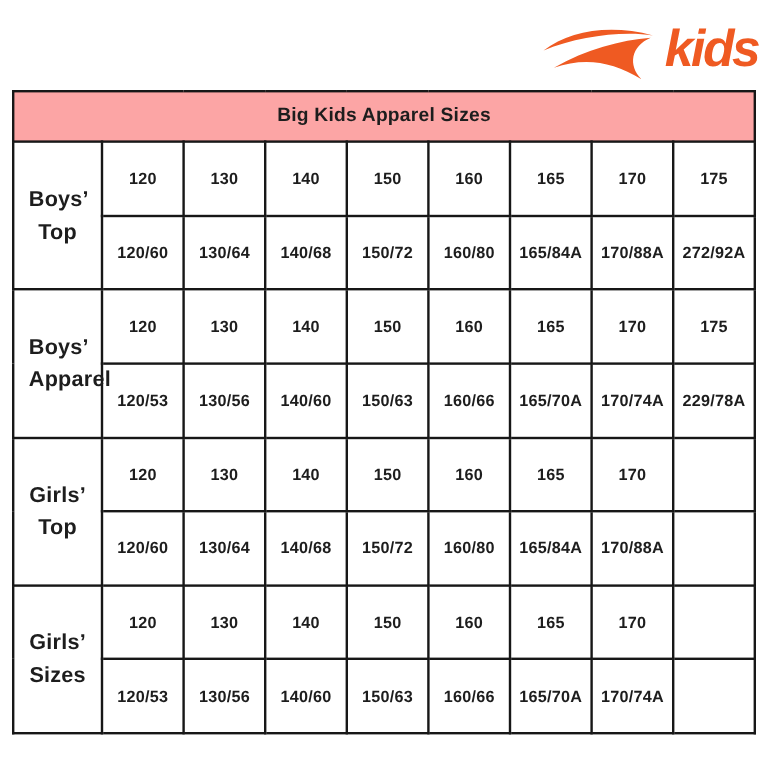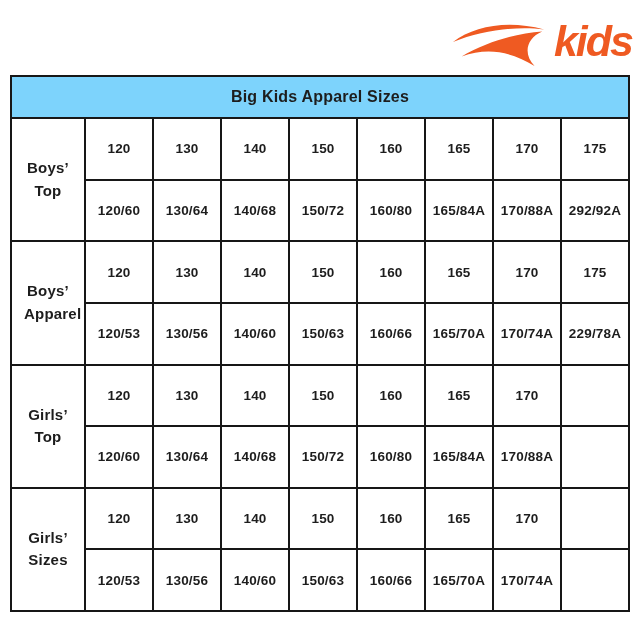--- a/index.html
+++ b/index.html
@@ -56,33 +56,33 @@
   .size-table th,
   .size-table td {
     border: 2px solid #171717;
     text-align: center;
     vertical-align: middle;
     font-weight: bold;
     color: #1d1d1d;
     padding: 0;
   }
   .size-table th.title-cell {
-    background: #7dd3fc;
+    background: #fca5a5;
     height: 40px;
     font-size: 16px;
     letter-spacing: 0.2px;
   }
   .size-table td {
     font-size: 13.5px;
     letter-spacing: 0.2px;
   }
   .size-table td.label-cell {
     padding: 0 12px;
     line-height: 1.5;
-    font-size: 15px;
+    font-size: 18px;
   }
 </style>
 </head>
 <body>
 
 <div class="page">
 
   <div class="logo">
     <svg viewBox="0 0 104 50" aria-hidden="true">
       <path d="M3,25 C26,8 60,2 98,12 C70,8 33,13 3,25 Z" fill="#ef5a22"></path>
@@ -121,21 +121,21 @@
           <td>175</td>
         </tr>
         <tr>
           <td>120/60</td>
           <td>130/64</td>
           <td>140/68</td>
           <td>150/72</td>
           <td>160/80</td>
           <td>165/84A</td>
           <td>170/88A</td>
-          <td>292/92A</td>
+          <td>272/92A</td>
         </tr>
         <tr>
           <td rowspan="2" class="label-cell">Boys’ Apparel</td>
           <td>120</td>
           <td>130</td>
           <td>140</td>
           <td>150</td>
           <td>160</td>
           <td>165</td>
           <td>170</td>

